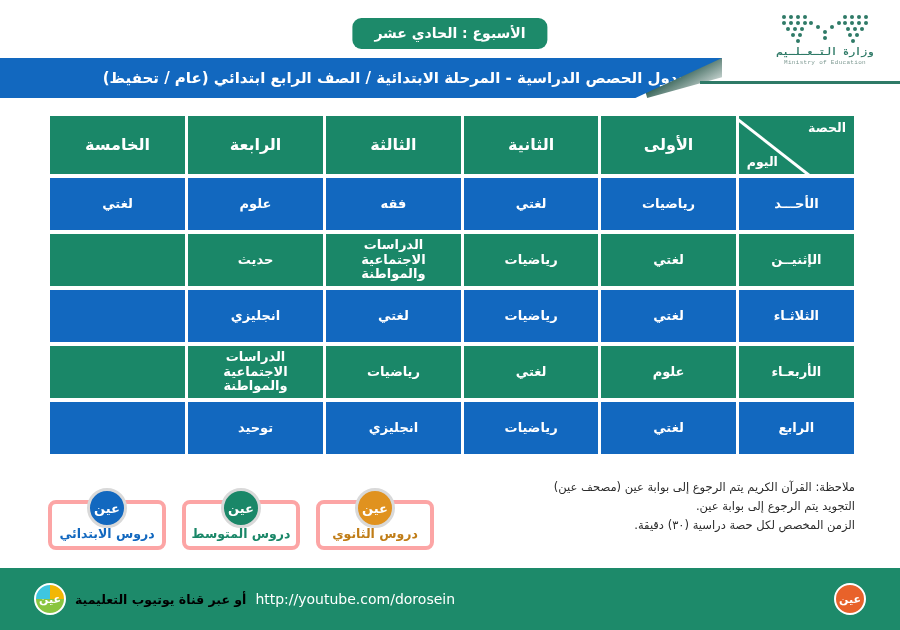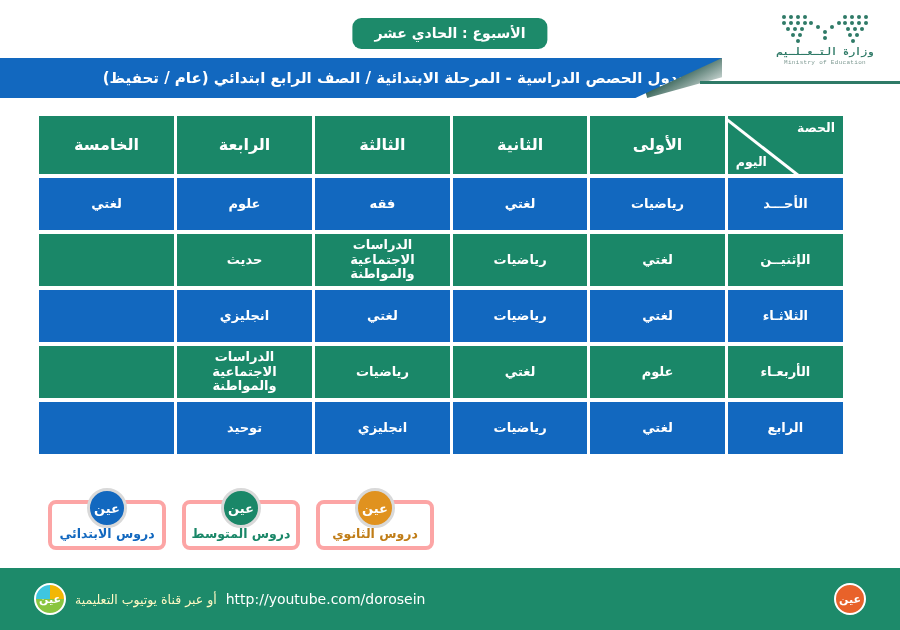--- a/index.html
+++ b/index.html
@@ -110,21 +110,21 @@
     font-size: 6px;
     color: #7f9a93;
     letter-spacing: 0.3px;
     margin-top: 1px;
   }
 
   
   .schedule {
     position: absolute;
     top: 112px;
-    right: 54px;
+    right: 43px;
     width: 810px;
     border-collapse: separate;
     border-spacing: 3px 4px;
     direction: rtl;
   }
   .schedule td {
     height: 52px;
     text-align: center;
     vertical-align: middle;
     color: #ffffff;
@@ -247,23 +247,23 @@
     position: absolute;
     top: 50%;
     left: 34px;
     transform: translateY(-50%);
     display: flex;
     flex-direction: row-reverse;
     align-items: center;
     gap: 9px;
   }
   .footer-text {
-    color: #fef9c3;
+    color: #000000;
     font-size: 12.5px;
-    font-weight: normal;
+    font-weight: bold;
     white-space: nowrap;
   }
   .footer-url {
     color: #ffffff;
     font-size: 14px;
     font-weight: normal;
     direction: ltr;
     white-space: nowrap;
   }
   .ayn-circle {
@@ -400,20 +400,25 @@
           <td class="b col-day day-cell">الرابع</td>
           <td class="b col-p">لغتي</td>
           <td class="b col-p">رياضيات</td>
           <td class="b col-p">انجليزي</td>
           <td class="b col-p">توحيد</td>
           <td class="b col-p"></td>
         </tr>
       </tbody>
   </table>
 
+  <div class="notes">
+    <div>ملاحظة: القرآن الكريم يتم الرجوع إلى بوابة عين (مصحف عين)</div>
+    <div>التجويد يتم الرجوع إلى بوابة عين.</div>
+    <div>الزمن المخصص لكل حصة دراسية (٣٠) دقيقة.</div>
+  </div>
 
   <div class="badges">
 
     <div class="badge">
       <div class="badge-box">
         <span class="badge-label t-blue">دروس الابتدائي</span>
       </div>
       <div class="badge-circle c-blue">عين</div>
     </div>
 

